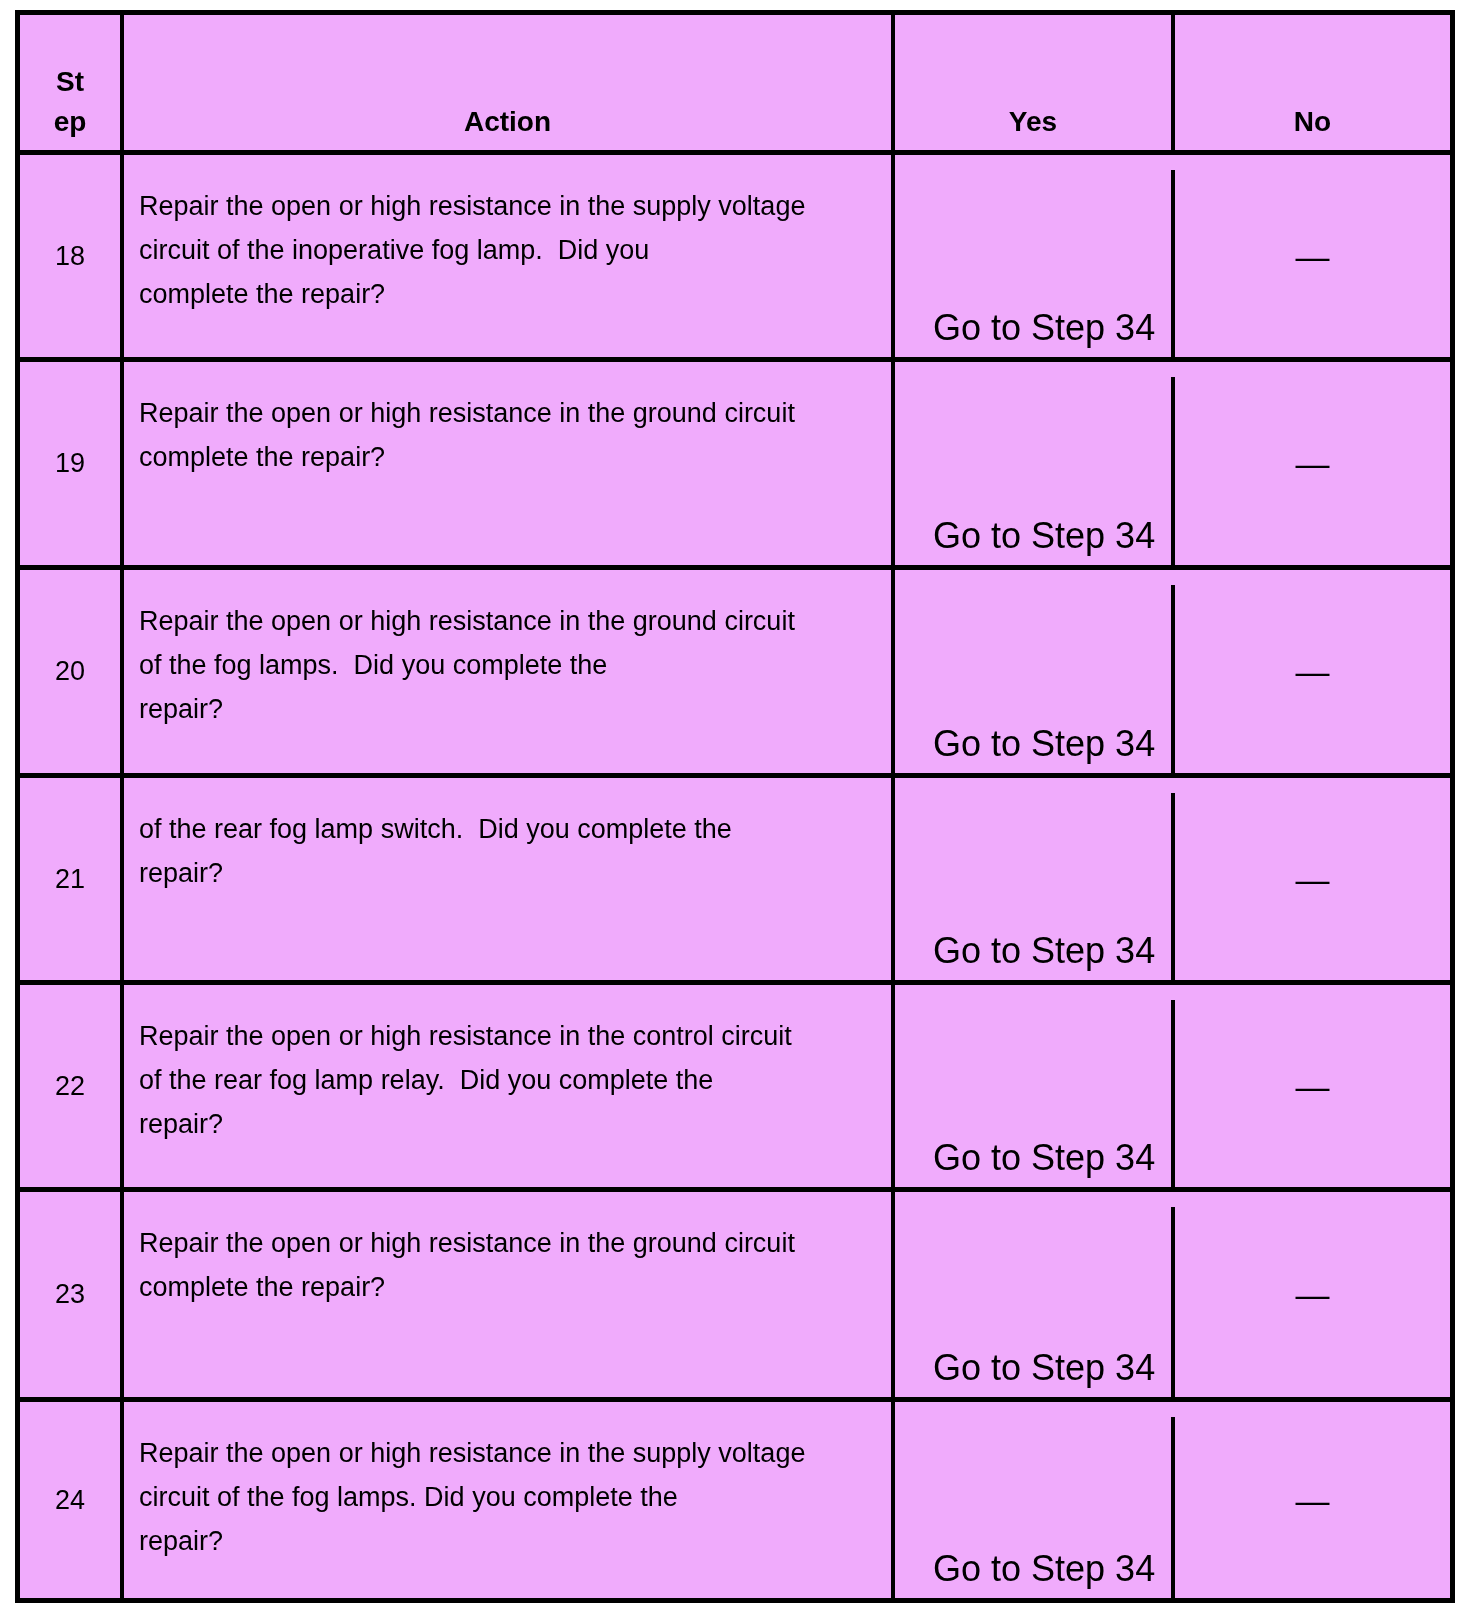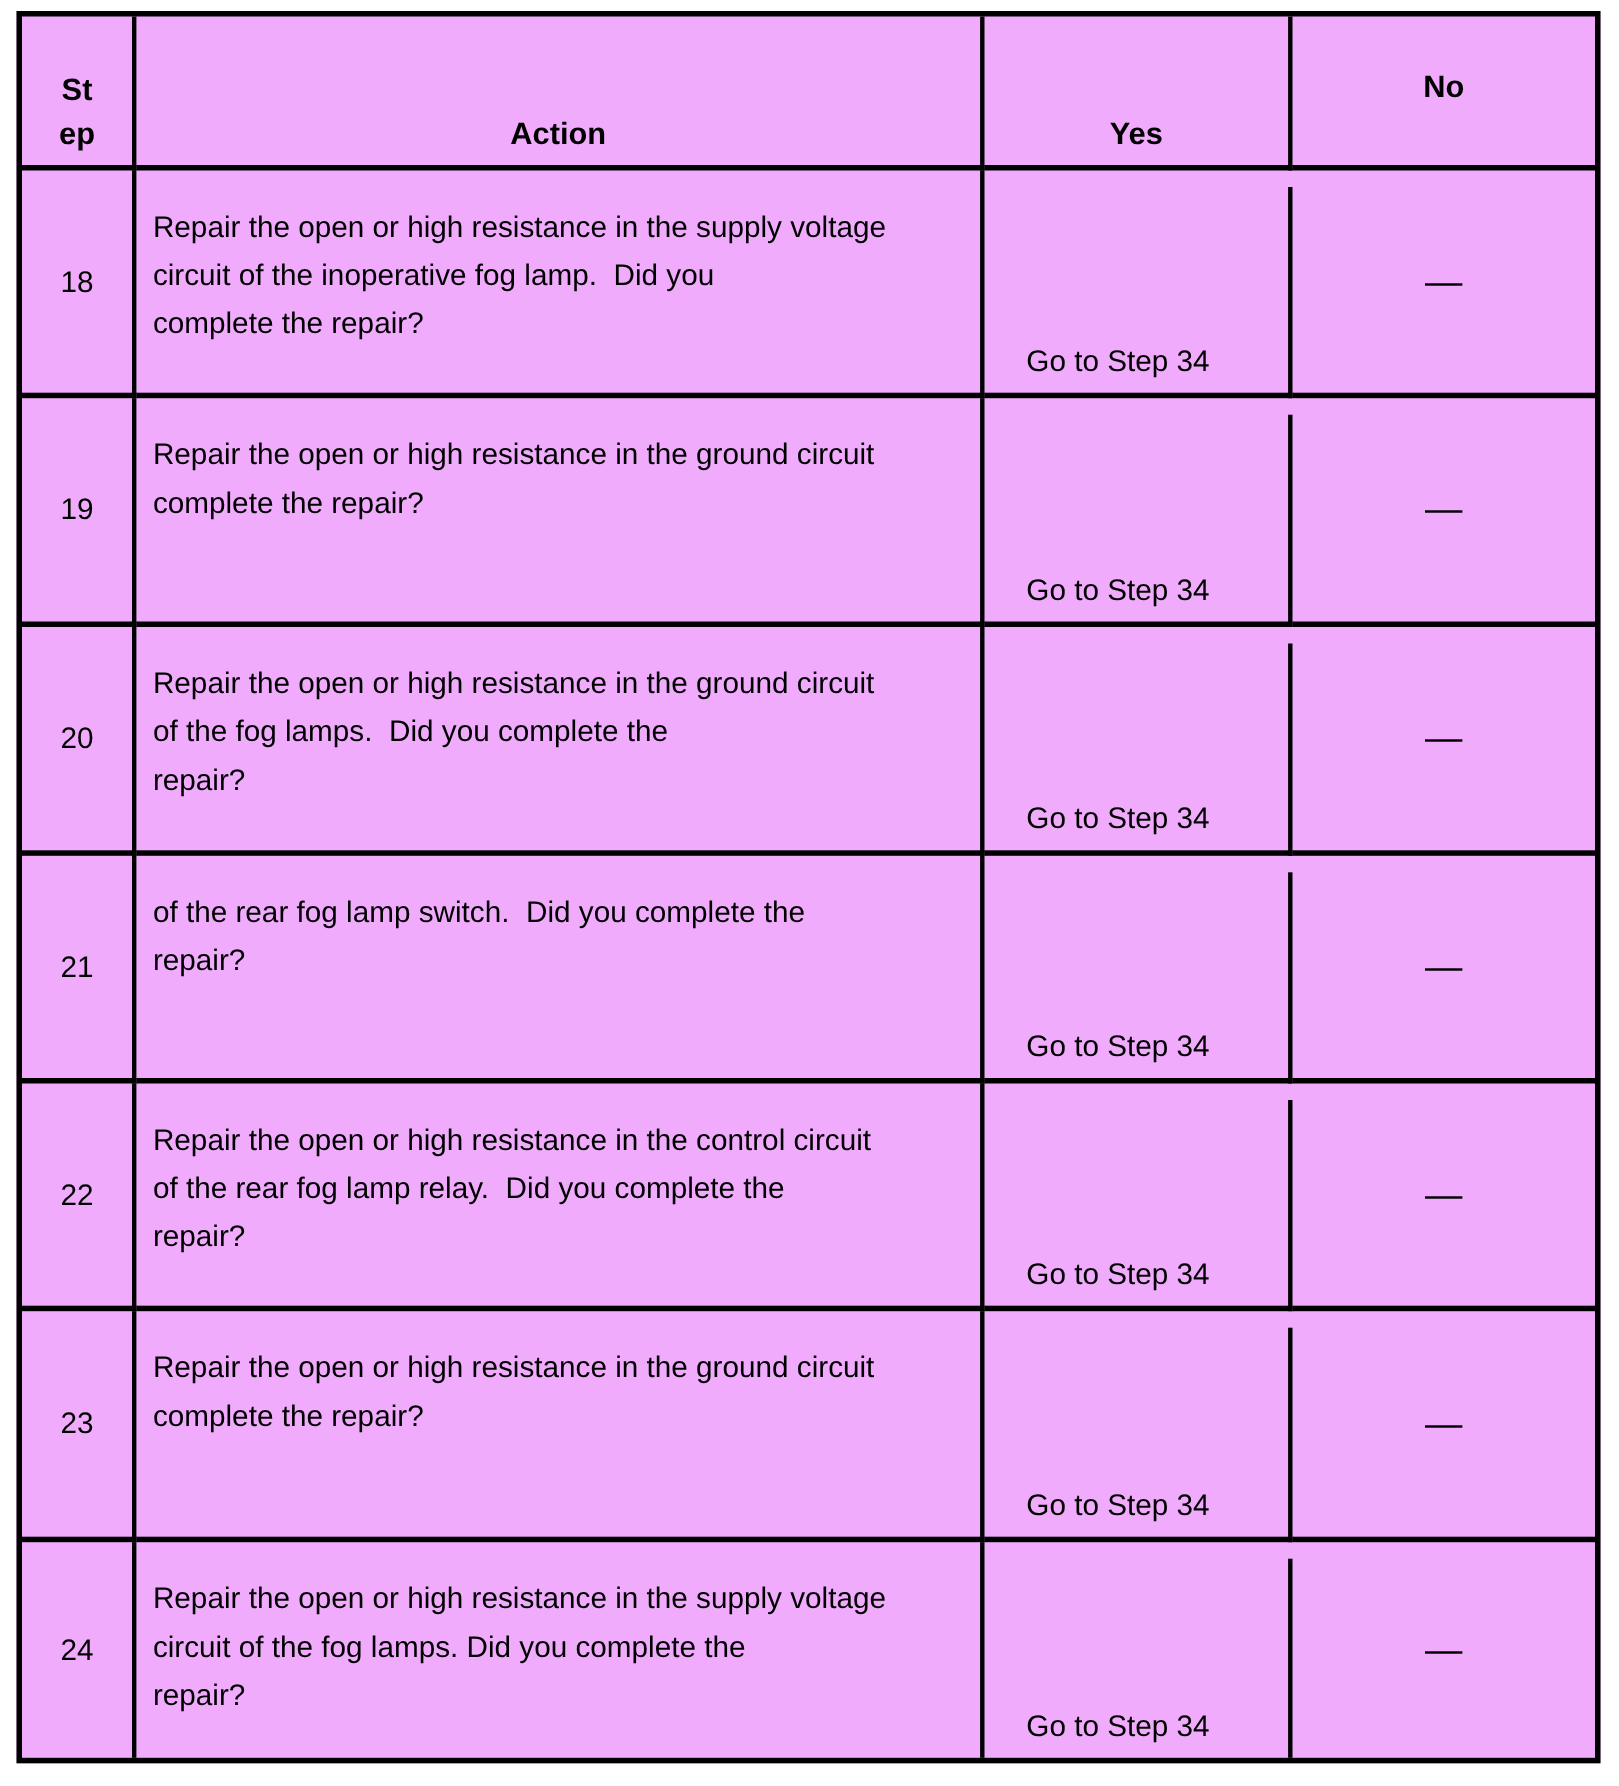--- a/index.html
+++ b/index.html
@@ -25,21 +25,21 @@
     background: #f0abfc;
   }
   .trow { display: contents; }
   .cell {
     box-sizing: border-box;
     border-right: 4px solid #000000;
     border-bottom: 5px solid #000000;
     position: relative;
     overflow: hidden;
   }
-  .cell.last-col { border-right: none; justify-content: center; }
+  .cell.last-col { border-right: none; }
   .trow.last-row .cell { border-bottom: none; }
 
   .hcell {
     display: flex;
     flex-direction: column;
     justify-content: flex-end;
     align-items: center;
     text-align: center;
     font-weight: bold;
     font-size: 28px;
@@ -56,21 +56,21 @@
     padding: 29px 12px 0 15px;
     font-size: 27px;
     line-height: 44px;
   }
   .action-cell .line { white-space: pre-wrap; }
   .yes-cell {
     display: flex;
     align-items: flex-end;
     justify-content: flex-start;
     padding: 0 0 13px 38px;
-    font-size: 27px;
+    font-size: 36px;
     line-height: 32px;
     margin-top: 15px;
   }
   .no-cell {
     display: flex;
     align-items: center;
     justify-content: center;
     font-size: 34px;
   }
 </style>

